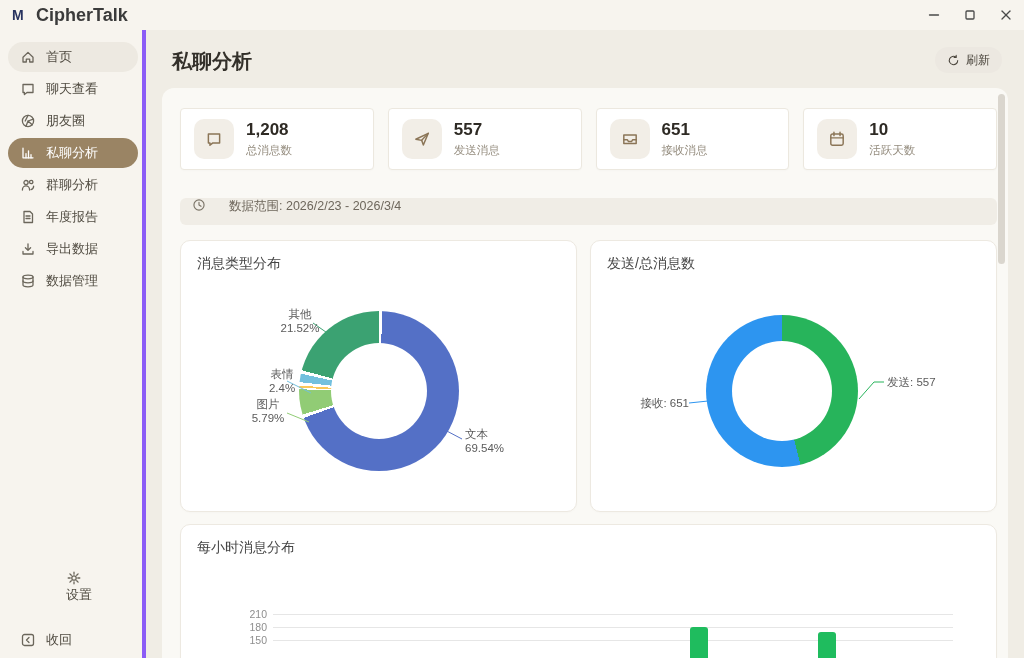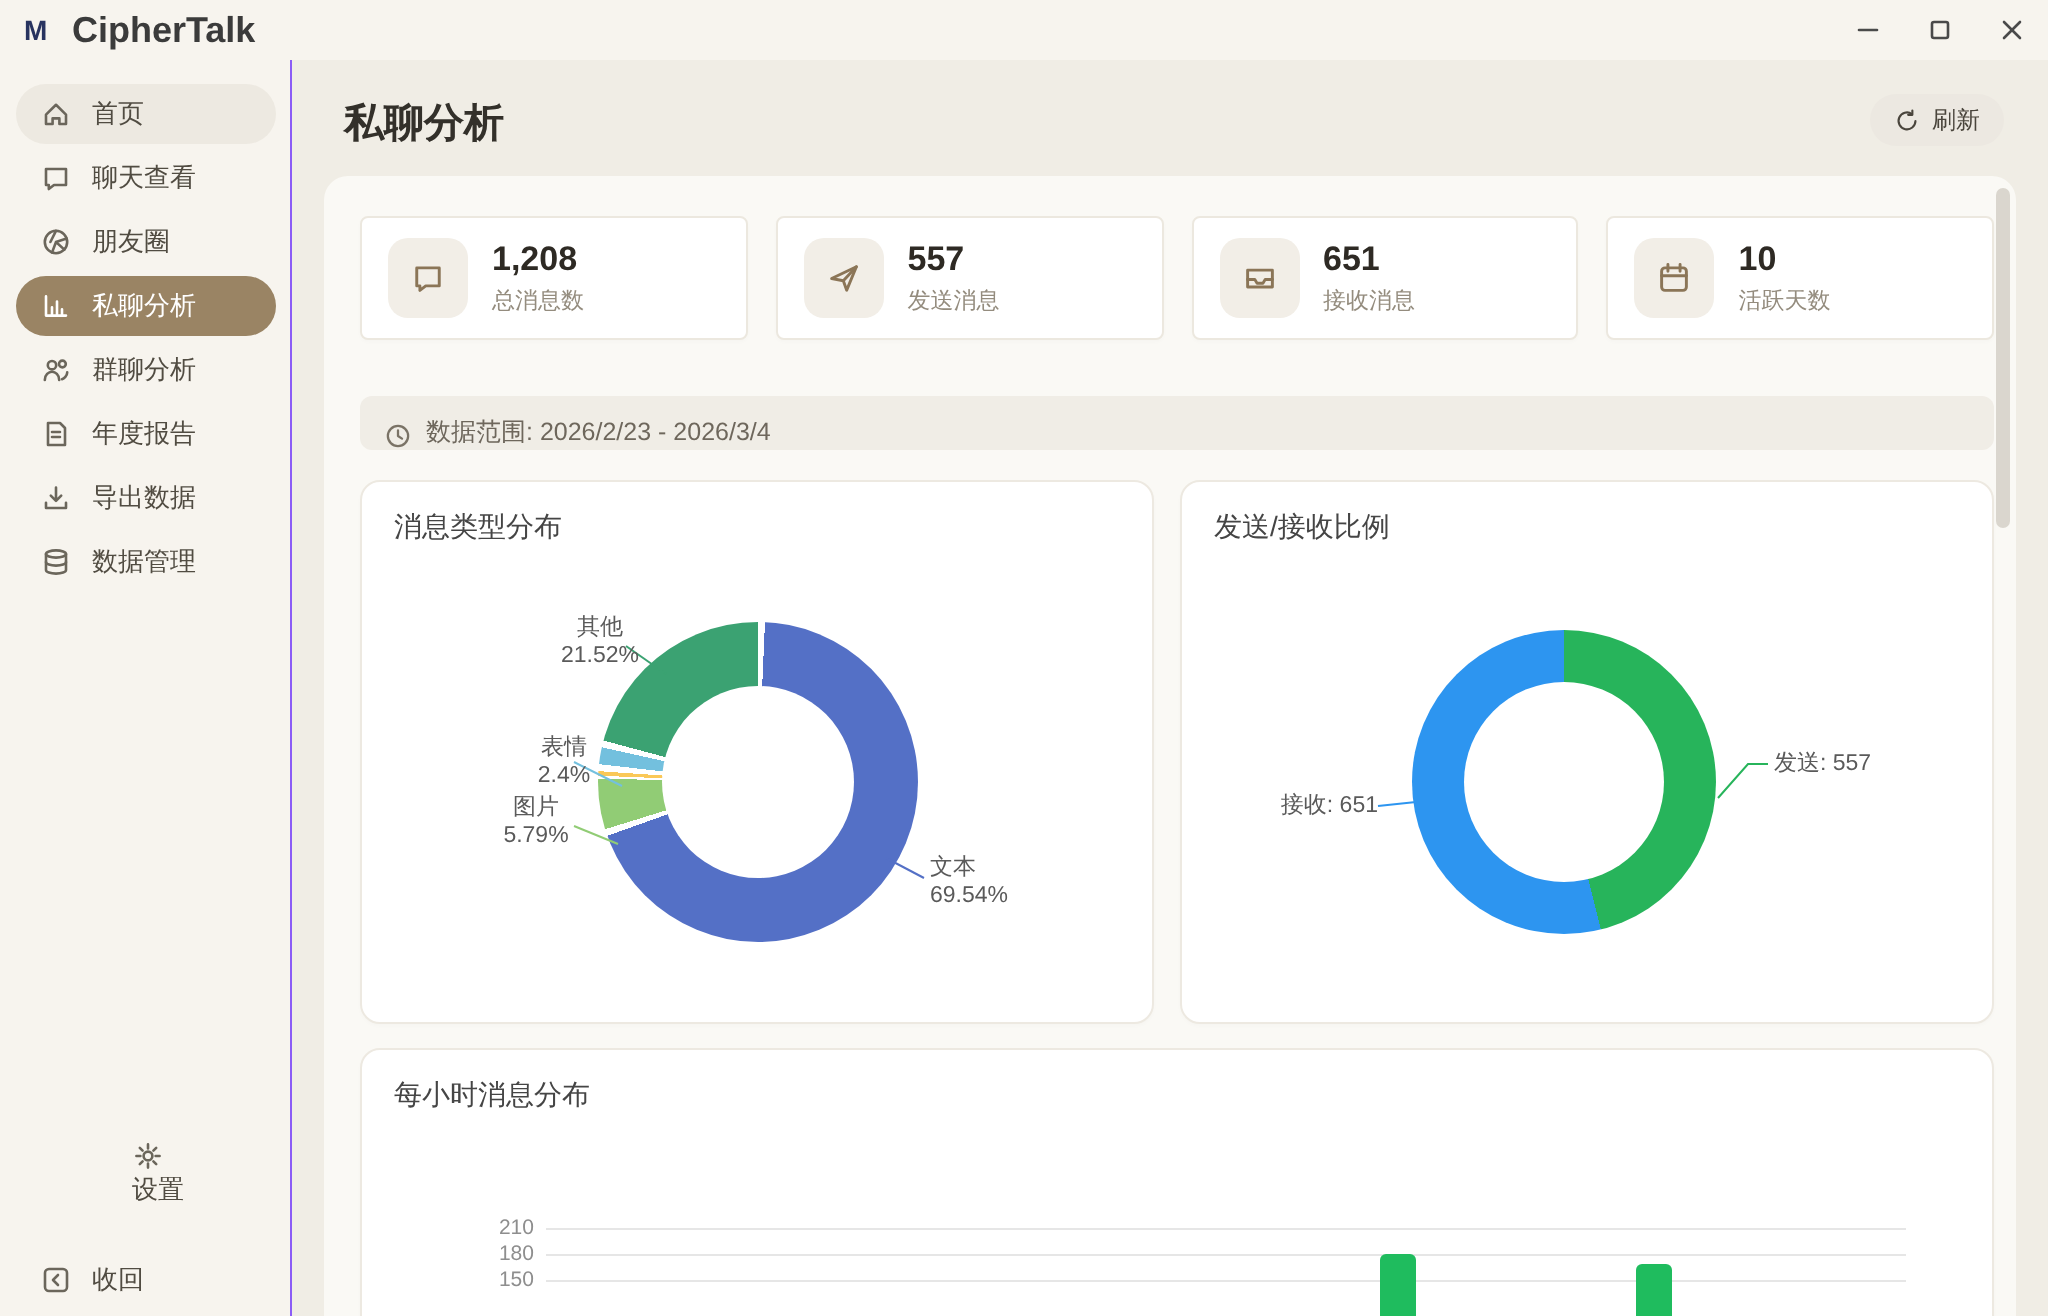--- a/index.html
+++ b/index.html
@@ -9,21 +9,21 @@
   .ic { stroke:currentColor; fill:none; stroke-width:1.3; stroke-linecap:round; stroke-linejoin:round; }
 
   
   .titlebar { position:absolute; left:0; top:0; width:1024px; height:30px; background:#F7F4EE; display:flex; align-items:center; z-index:5; }
   .logo { margin-left:12px; font-weight:bold; font-size:14px; color:#28335F; width:18px; }
   .app-title { font-size:18px; font-weight:bold; color:#3B3B3B; margin-left:6px; }
   .win-controls { margin-left:auto; display:flex; height:30px; }
   .win-btn { width:36px; height:30px; display:flex; align-items:center; justify-content:center; color:#4A4A4A; cursor:default; }
 
   
-  .sidebar { position:absolute; left:0; top:30px; width:146px; height:628px; background:#F7F4EE; border-right:1px solid #8b5cf6; }
+  .sidebar { position:absolute; left:0; top:30px; width:146px; height:628px; background:#F7F4EE; border-right:4px solid #8b5cf6; }
   .s-item { position:absolute; left:8px; width:130px; height:30px; border-radius:15px; display:flex; align-items:center; padding-left:12px; color:#514C42; font-size:13px; }
   .s-item .s-ic { width:16px; height:16px; margin-right:10px; color:#6B665B; }
   .s-item.first { background:#EDE9E1; }
   .s-item.active { background:#9A8464; color:#FFFFFF; }
   .s-item.active .s-ic { color:#FFFFFF; }
 
   
   .page-title { position:absolute; left:172px; top:48px; font-size:20px; font-weight:bold; color:#33302A; }
   .refresh-btn { position:absolute; right:22px; top:47px; height:26px; padding:0 12px; border-radius:13px; background:#ECE8E1; border:none; display:flex; align-items:center; gap:6px; font-size:12px; color:#4A453C; font-family:inherit; }
 
@@ -32,21 +32,21 @@
   .scroll-thumb { position:absolute; right:3px; top:6px; width:7px; height:170px; border-radius:4px; background:#DAD6CE; }
 
   
   .stats-row { position:absolute; left:18px; top:20px; width:817px; display:flex; gap:14px; }
   .stat-card { flex:1; height:62px; background:#FFFFFF; border:1px solid #ECE8DF; border-radius:4px; display:flex; align-items:center; padding:0 13px; box-shadow:0 1px 2px rgba(0,0,0,0.02); }
   .stat-icon { width:40px; height:40px; border-radius:10px; background:#F2EEE7; color:#8B7557; display:flex; align-items:center; justify-content:center; margin-right:12px; flex:none; }
   .stat-value { font-size:17px; font-weight:bold; color:#2E2A24; line-height:1.2; }
   .stat-label { font-size:11.5px; color:#948C7E; margin-top:2px; }
 
   
-  .date-bar { position:absolute; left:18px; top:110px; width:817px; height:27px; background:#F0EDE6; border-radius:6px; display:flex; align-items:flex-end; padding-left:12px; gap:7px; color:#6E675C; font-size:12.5px; }
+  .date-bar { position:absolute; left:18px; top:110px; width:817px; height:27px; background:#F0EDE6; border-radius:6px; display:flex; align-items:flex-start; padding-left:12px; gap:23px; color:#6E675C; font-size:12.5px; }
   .date-bar .s-ic { width:14px; height:14px; color:#7A7366; }
 
   
   .chart-card { position:absolute; top:152px; height:272px; background:#FFFFFF; border:1px solid #EDE9E1; border-radius:10px; box-shadow:0 1px 2px rgba(0,0,0,0.02); }
   .chart-card.c1 { left:18px; width:397px; }
   .chart-card.c2 { left:428px; width:407px; }
   .chart-title { position:absolute; left:16px; top:14px; font-size:14px; font-weight:500; color:#454545; }
 
   .donut { position:absolute; border-radius:50%; }
   .donut::after { content:""; position:absolute; background:#FFFFFF; border-radius:50%; }
@@ -279,21 +279,21 @@
       <div>图片</div>
       <div>5.79%</div>
     </div>
     <div class="pie-label" style="left:284px; top:186px; width:60px; text-align:left;">
       <div>文本</div>
       <div>69.54%</div>
     </div>
   </div>
 
   <div class="chart-card c2">
-    <div class="chart-title">发送/接收比例</div>
+    <div class="chart-title">发送/总消息数</div>
     <div class="donut d2" style="background: conic-gradient(rgb(39, 180, 91) 0deg, rgb(39, 180, 91) 165.993deg, rgb(45, 149, 240) 165.993deg, rgb(45, 149, 240) 360deg);"></div>
     <svg class="leader">
       <polyline points="98,162 117,160" fill="none" stroke="#2D95F0" stroke-width="1"></polyline>
       <polyline points="268,158 283,141 293,141" fill="none" stroke="#27B45B" stroke-width="1"></polyline>
     </svg>
     <div class="pie-label" style="left:38px; top:155px; width:60px; text-align:right;">接收: 651</div>
     <div class="pie-label" style="left:296px; top:134px; width:70px; text-align:left;">发送: 557</div>
   </div>
 
   <div class="chart-card c3">

